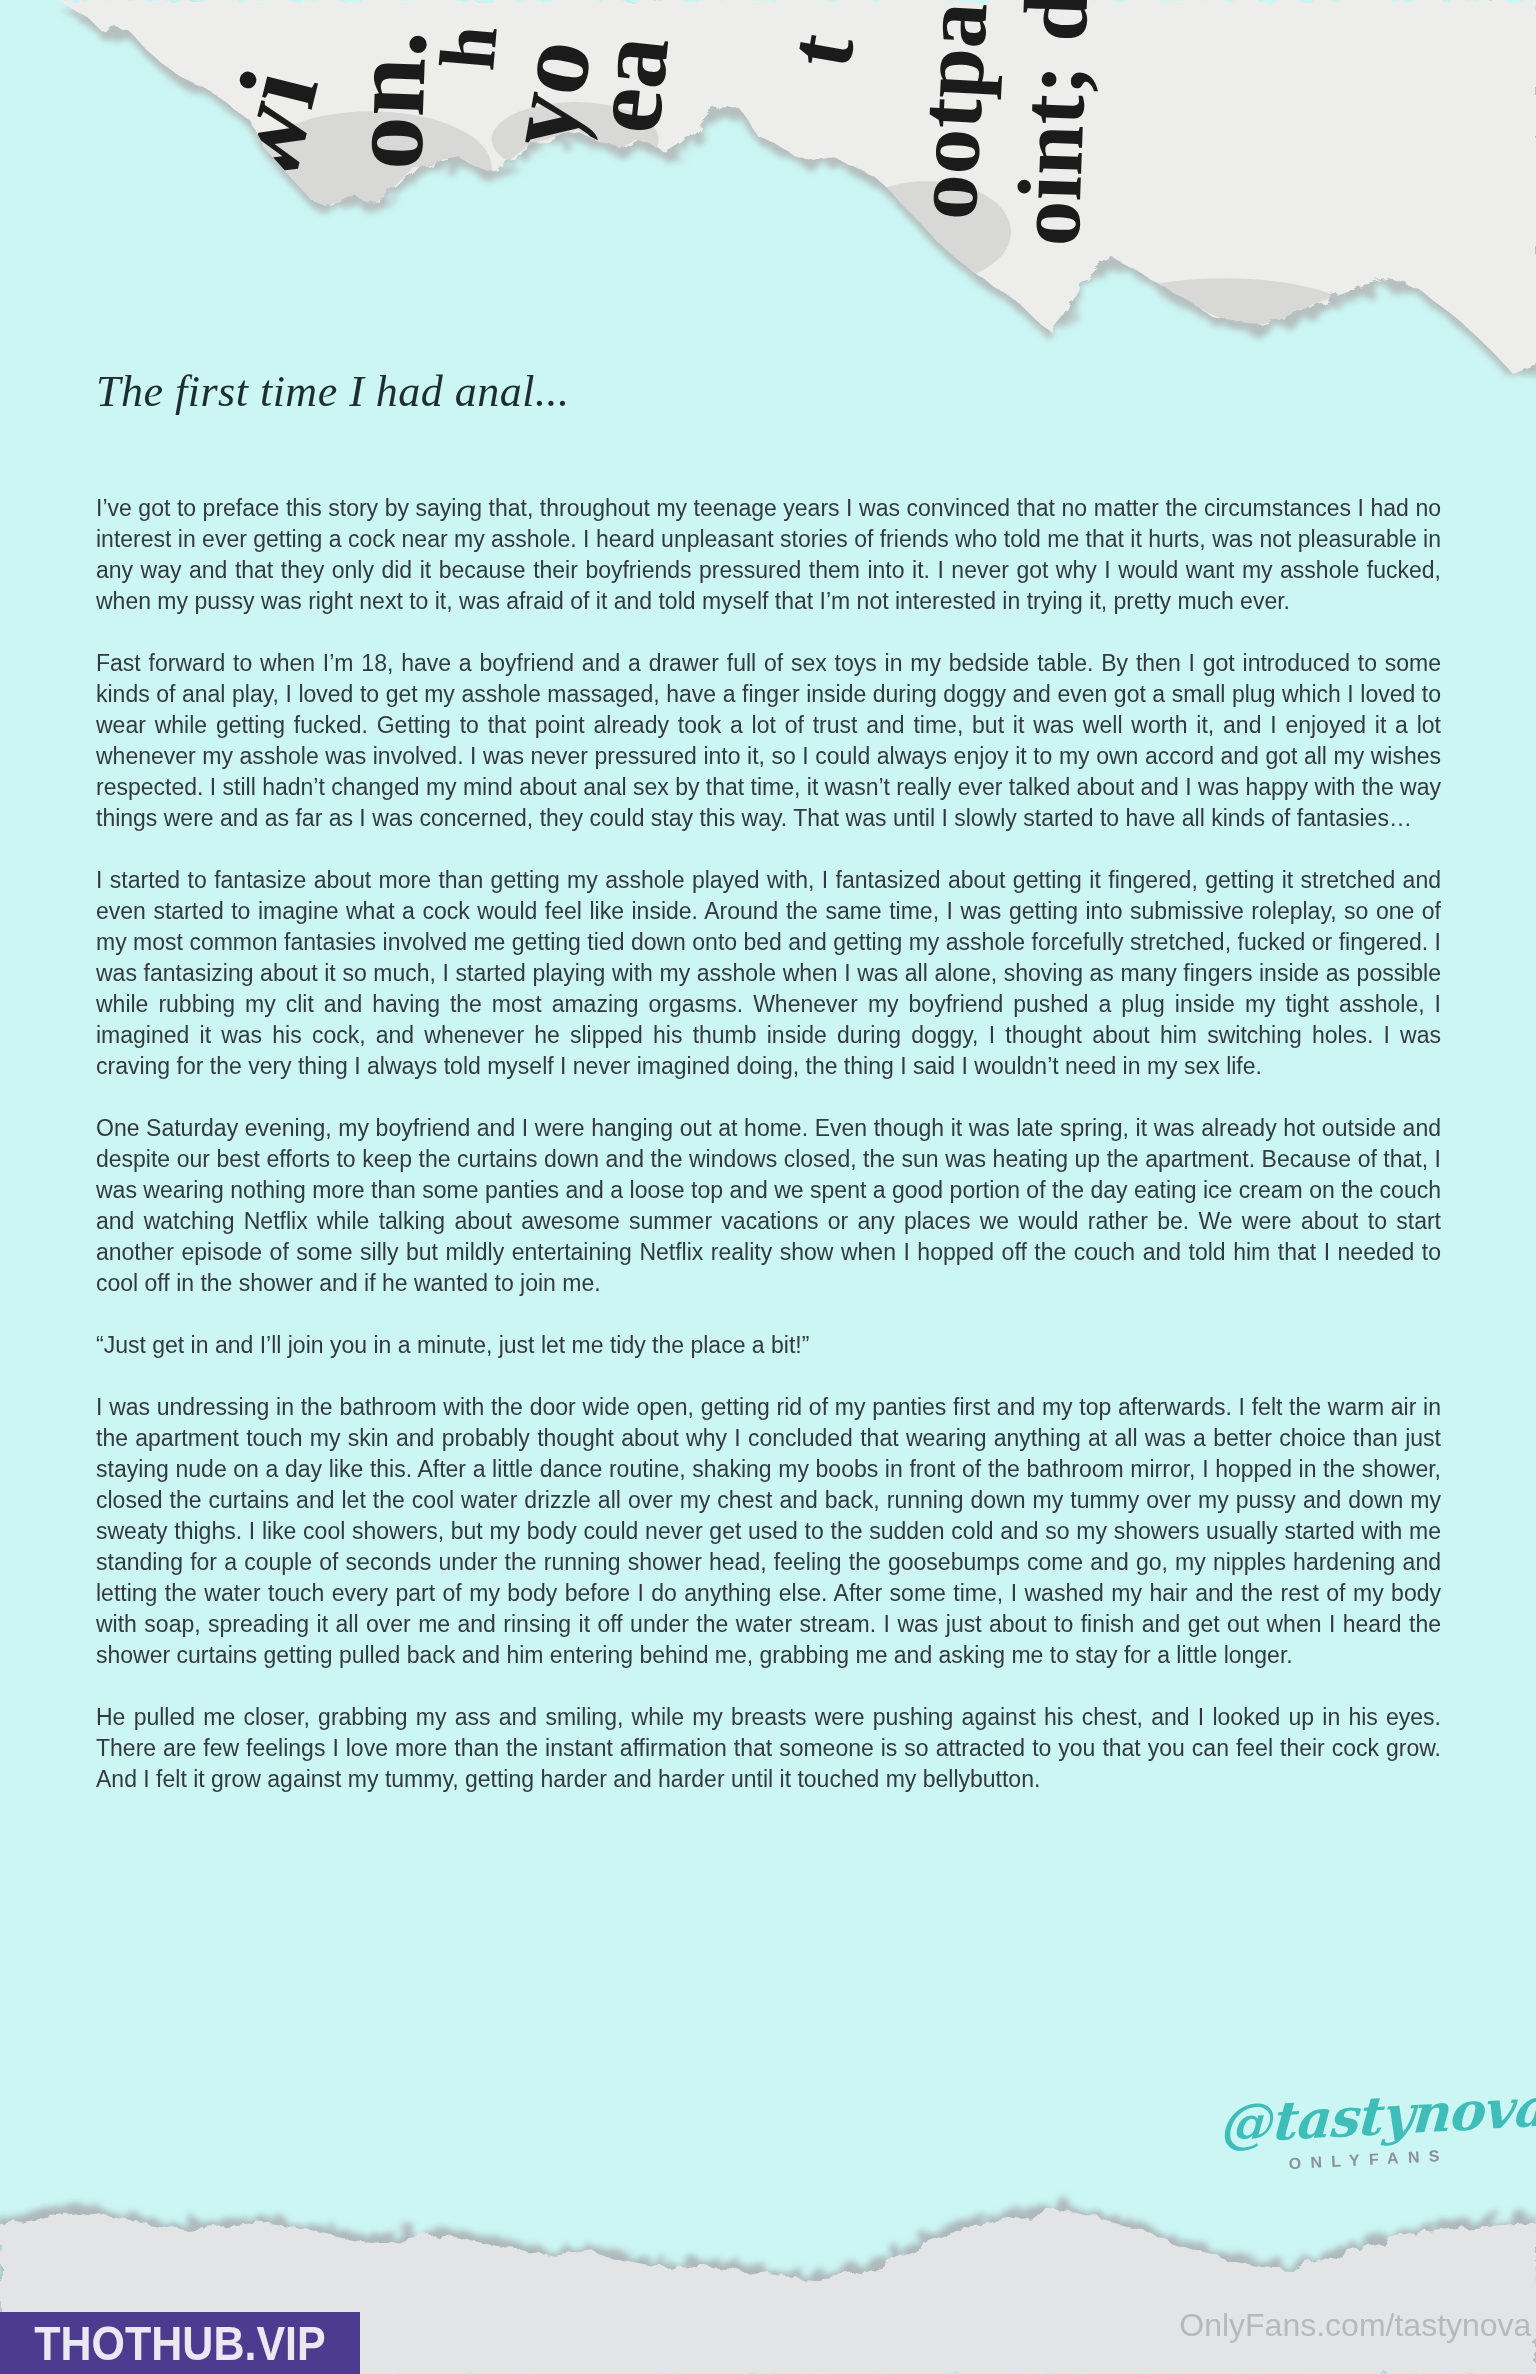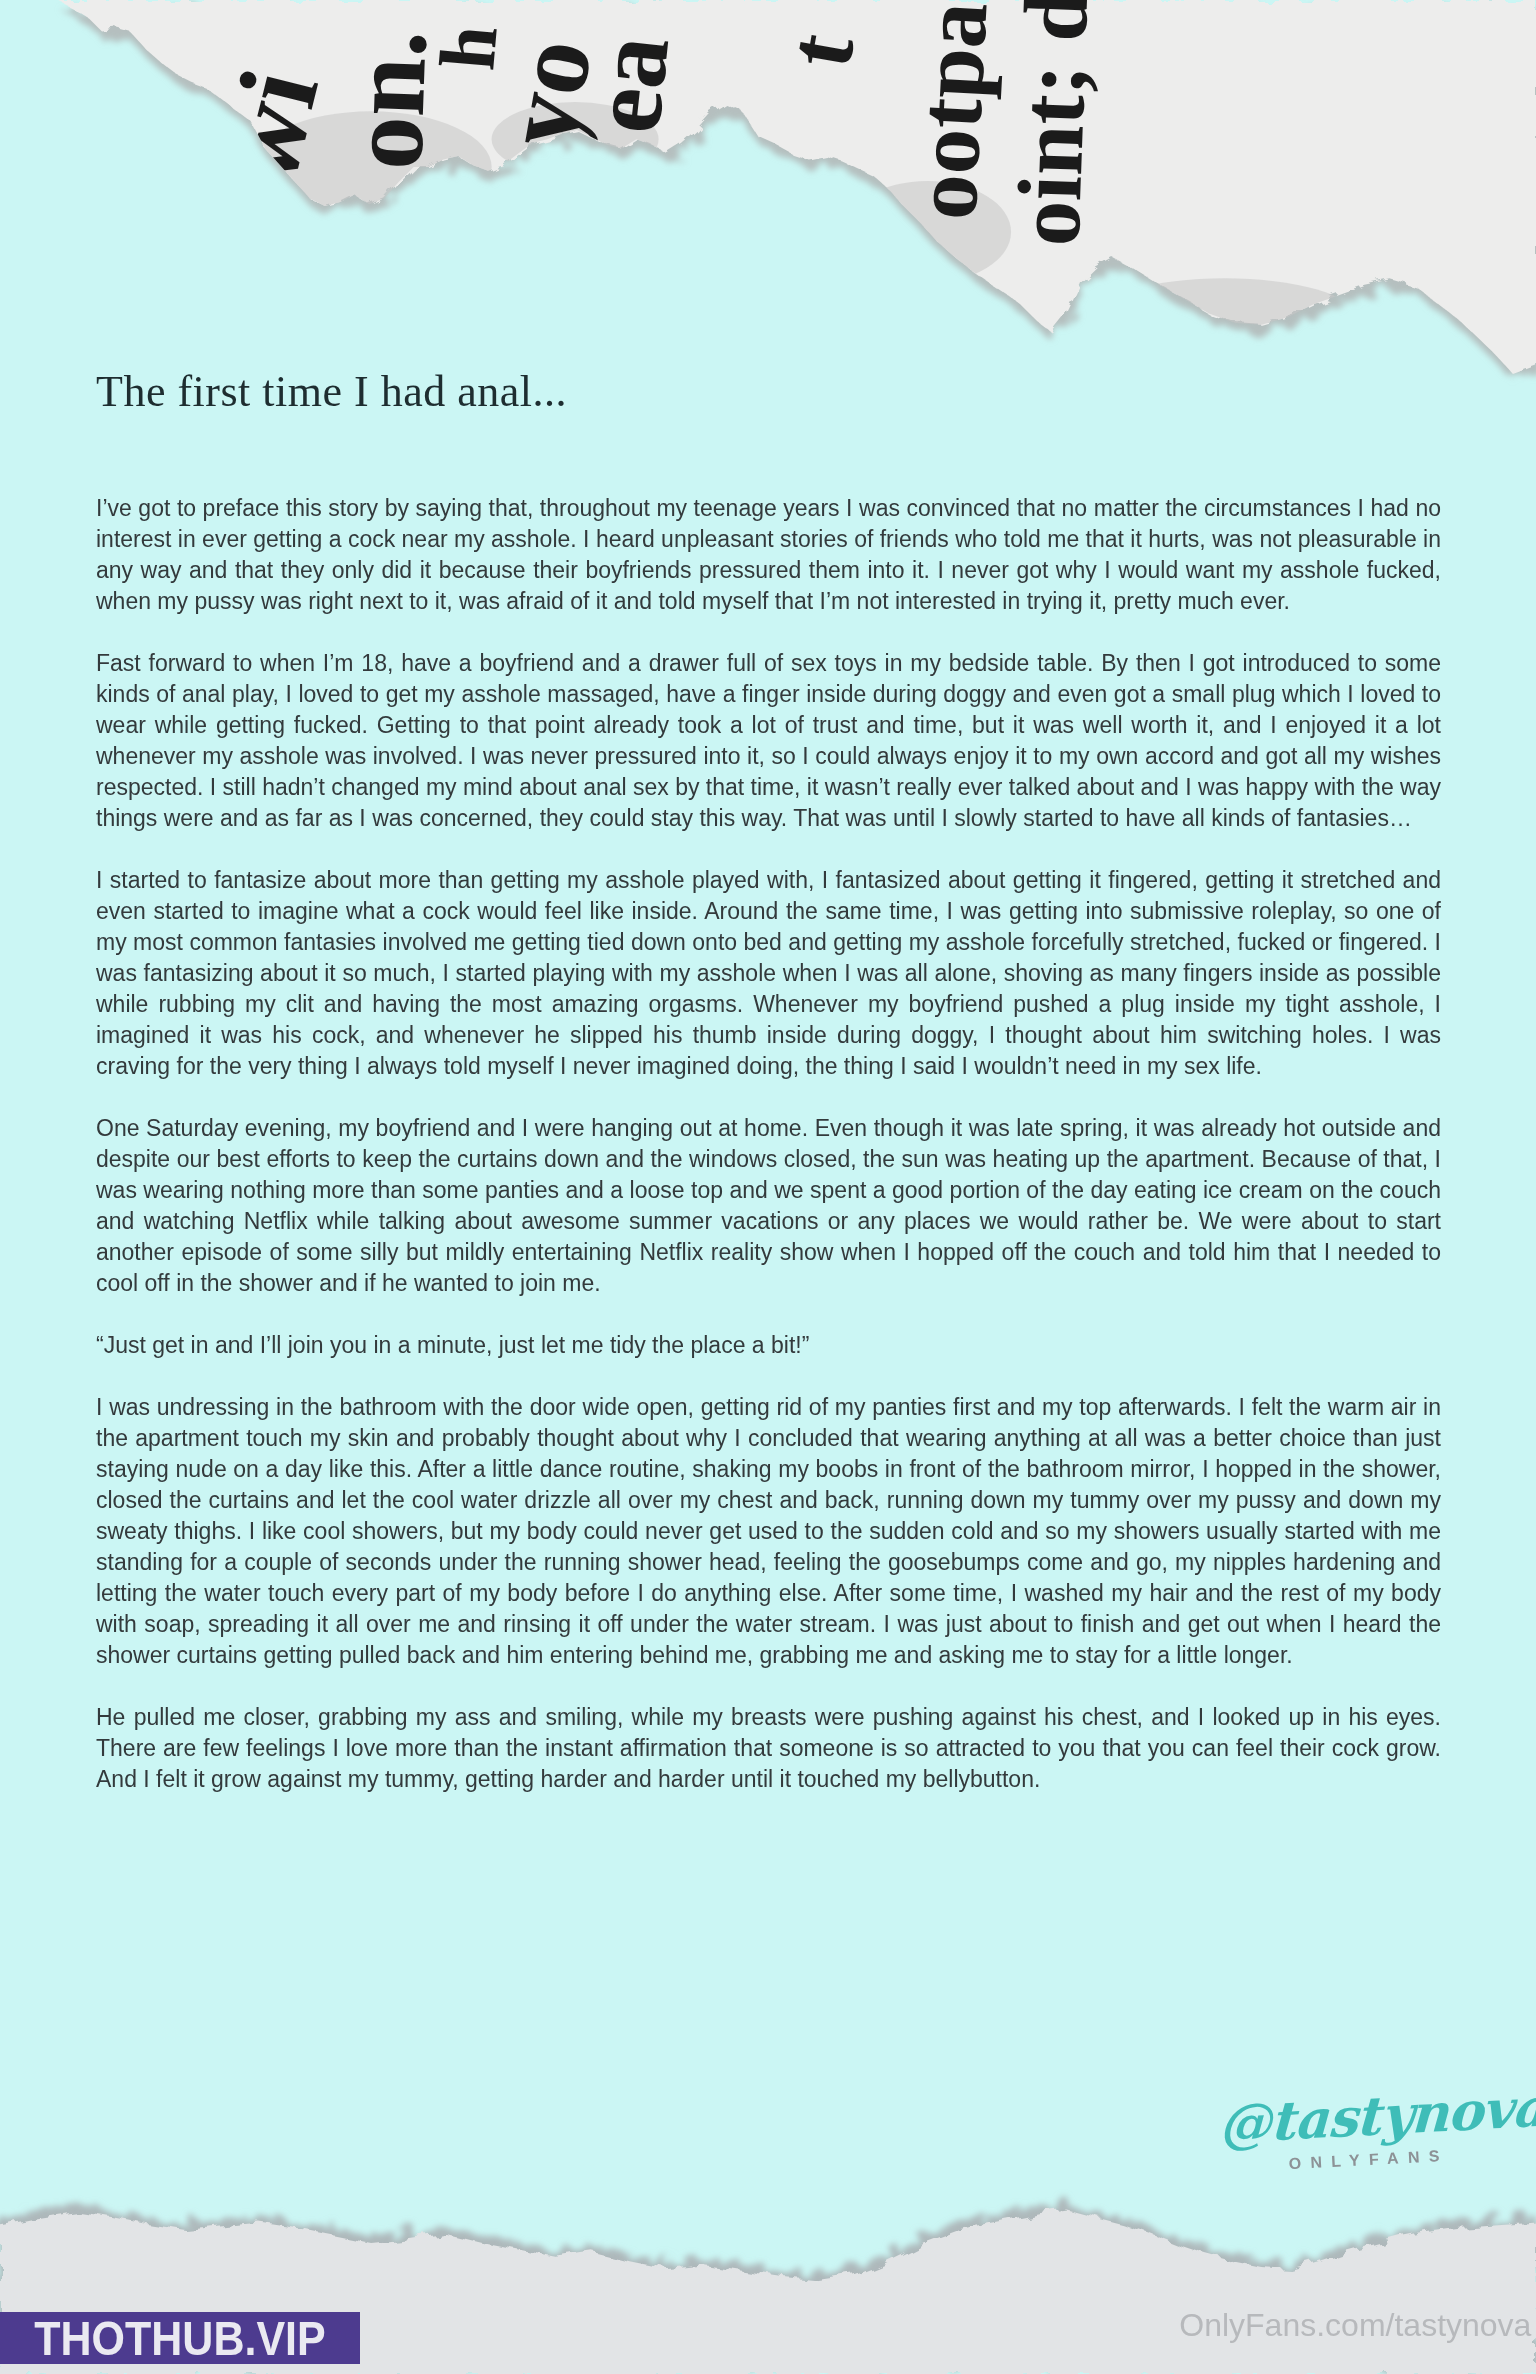--- a/index.html
+++ b/index.html
@@ -18,21 +18,21 @@
     font-weight:700;fill:#1b1b1b;text-anchor:middle;dominant-baseline:middle;
   }
   
   .content{
     position:absolute;top:0;left:0;width:1537px;z-index:1;
     padding:369px 96px 0 96px;box-sizing:border-box;
   }
   .title{
     font-family:"Liberation Serif","DejaVu Serif",serif;
     font-size:44px;font-weight:400;color:#1e2d30;letter-spacing:0.5px;
-    line-height:1.05;margin:0 0 78px 0;
+    line-height:1.05;margin:0 0 78px 0;font-style:italic;
   }
   .story p{
     margin:0 0 31px 0;
     font-size:23px;line-height:31px;color:#333a3c;
     text-align:justify;
   }
   
   .signature{
     position:absolute;left:1223px;top:2085px;width:288px;z-index:3;
     text-align:center;transform:rotate(-3deg);
@@ -45,21 +45,21 @@
   .signature .platform{
     display:block;margin-top:3.7px;
     font-size:16px;letter-spacing:9.3px;color:#8d9296;font-weight:700;
   }
   
   .torn-bottom{position:absolute;left:0;bottom:0;width:1537px;height:186px;z-index:2;}
   .torn-bottom .paper{fill:#e2e4e6;}
   .torn-bottom .paper-fuzz{fill:#a6a9ac;opacity:.8;}
   
   .watermark-badge{
-    position:absolute;left:0;top:2312px;width:360px;height:52px;z-index:4;
+    position:absolute;left:0;top:2312px;width:360px;height:63px;z-index:4;
     background:#4d3b8f;display:flex;align-items:center;justify-content:center;
   }
   .watermark-badge .wm-text{
     color:#eae9f1;font-weight:700;font-size:43px;letter-spacing:0px;
     transform:scaleY(1.12);font-family:"Liberation Sans",sans-serif;
   }
   .footer-url{
     position:absolute;right:5.6px;top:2307px;z-index:4;
     font-size:32px;color:#b7b9bc;font-weight:400;
   }

